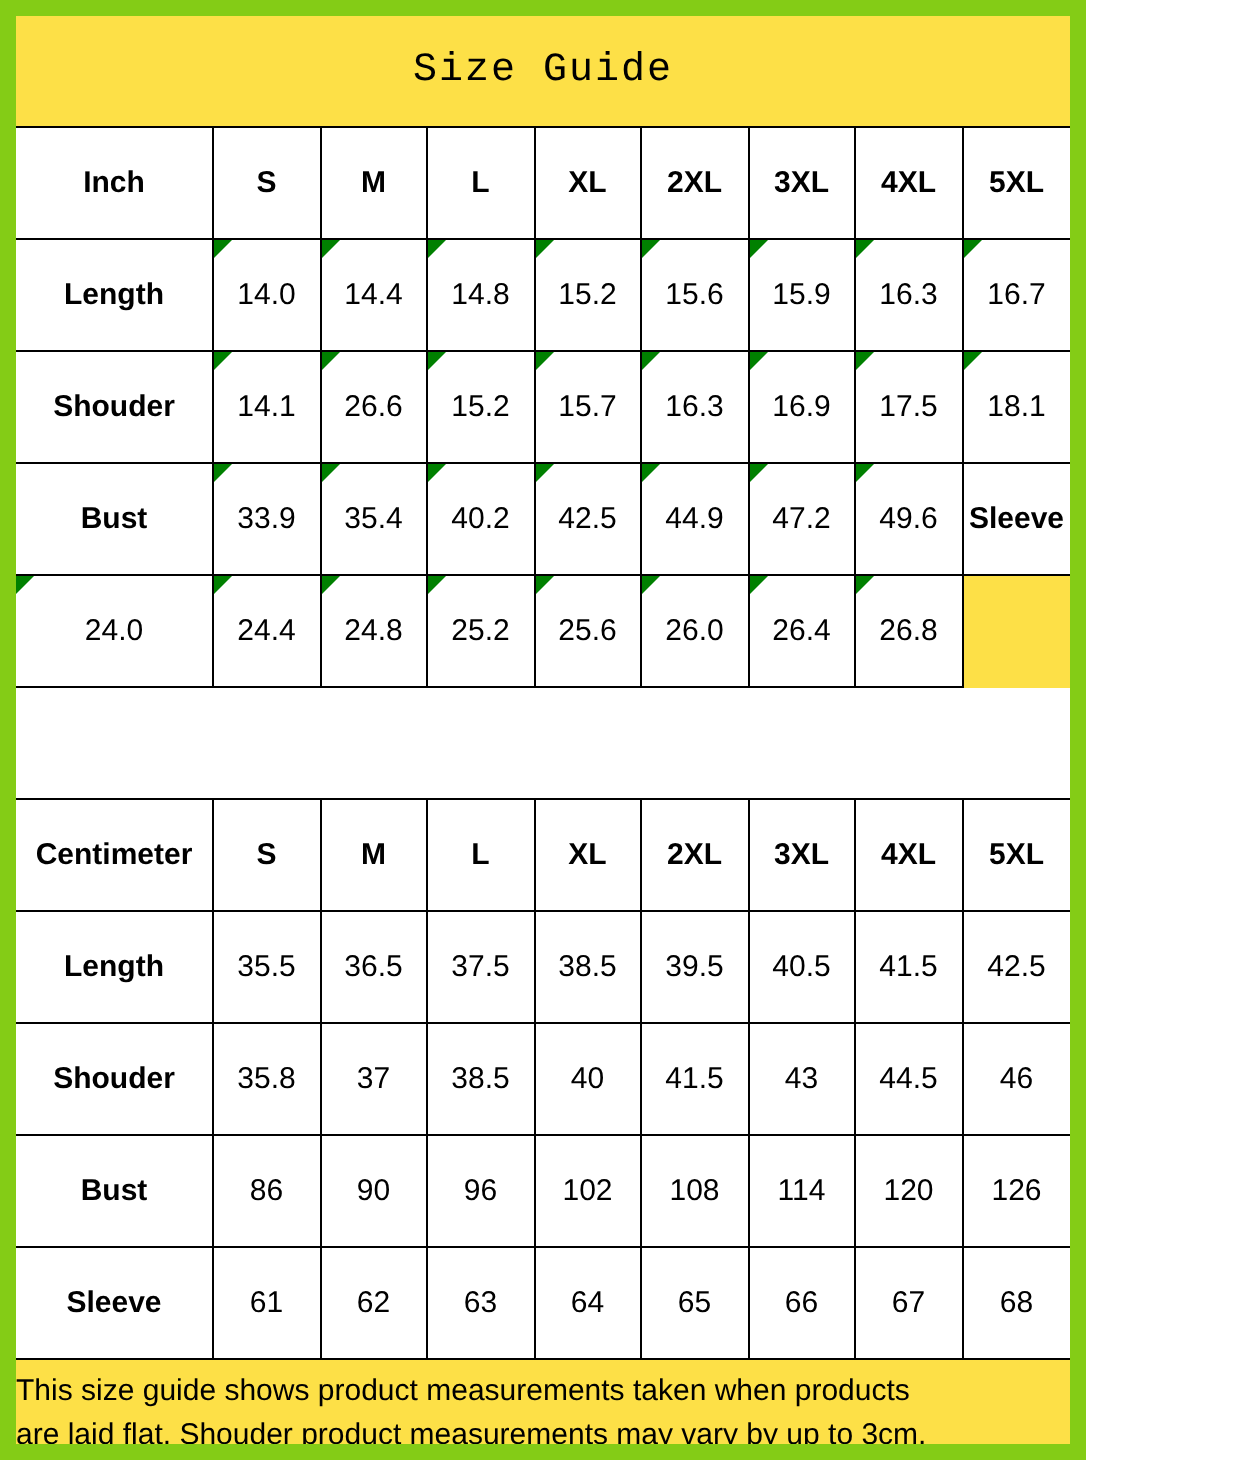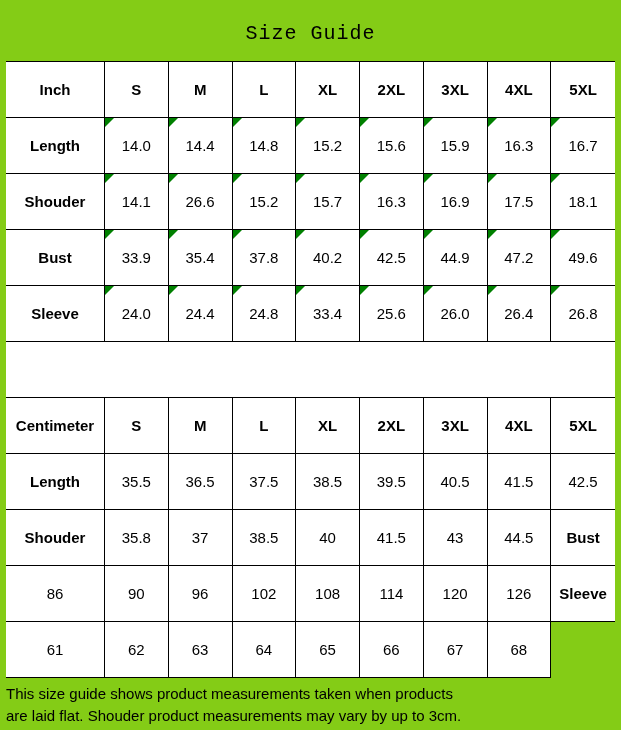--- a/index.html
+++ b/index.html
@@ -1,23 +1,23 @@
 <!DOCTYPE html>
 <html style="--marker-green: #008000;"><head>
 <meta charset="utf-8">
 <style>
   * { box-sizing: border-box; margin: 0; padding: 0; }
   html, body { background: #ffffff; }
   body { font-family: "Liberation Sans", "DejaVu Sans", sans-serif; color: #000; }
 
   .sheet {
-    width: 621px;
+    width: 543px;
     height: 730px;
-    border: 6px solid #84cc16;
-    background: #84cc16;
+    border: 8px solid #84cc16;
+    background: #fde047;
     overflow: hidden;
   }
 
   .title-bar {
     height: 56px;
     border-bottom: 1px solid #000;
     display: flex;
     align-items: center;
     justify-content: center;
   }
@@ -184,24 +184,20 @@
       <div class="cell">
         <span class="marker"></span>
         <span>33.9</span>
       </div>
       <div class="cell">
         <span class="marker"></span>
         <span>35.4</span>
       </div>
       <div class="cell">
         <span class="marker"></span>
-        <span>37.8</span>
-      </div>
-      <div class="cell">
-        <span class="marker"></span>
         <span>40.2</span>
       </div>
       <div class="cell">
         <span class="marker"></span>
         <span>42.5</span>
       </div>
       <div class="cell">
         <span class="marker"></span>
         <span>44.9</span>
       </div>
@@ -223,21 +219,21 @@
       <div class="cell">
         <span class="marker"></span>
         <span>24.4</span>
       </div>
       <div class="cell">
         <span class="marker"></span>
         <span>24.8</span>
       </div>
       <div class="cell">
         <span class="marker"></span>
-        <span>33.4</span>
+        <span>25.2</span>
       </div>
       <div class="cell">
         <span class="marker"></span>
         <span>25.6</span>
       </div>
       <div class="cell">
         <span class="marker"></span>
         <span>26.0</span>
       </div>
       <div class="cell">
@@ -323,20 +319,23 @@
         <span>40</span>
       </div>
       <div class="cell">
         <span>41.5</span>
       </div>
       <div class="cell">
         <span>43</span>
       </div>
       <div class="cell">
         <span>44.5</span>
+      </div>
+      <div class="cell">
+        <span>46</span>
       </div>
       <div class="cell head">
         <span>Bust</span>
       </div>
       <div class="cell">
         <span>86</span>
       </div>
       <div class="cell">
         <span>90</span>
       </div>

